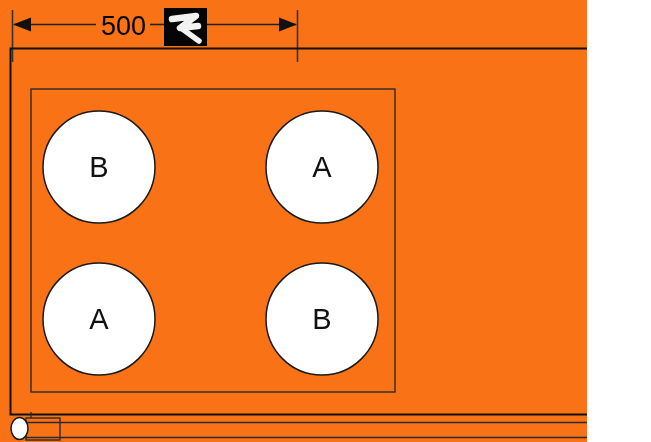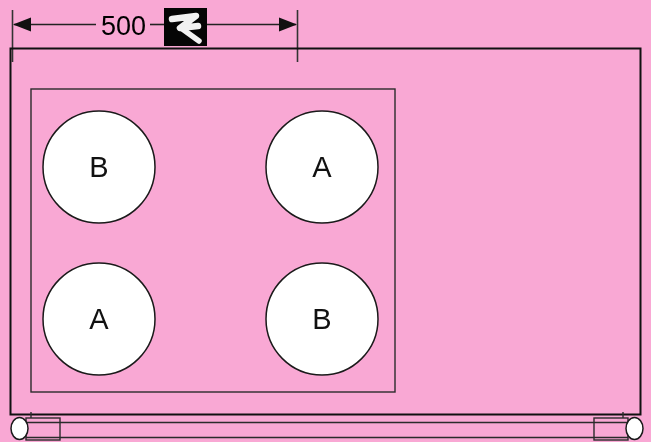--- a/index.html
+++ b/index.html
@@ -2,23 +2,23 @@
 <html><head>
 <meta charset="utf-8">
 <style>
   html, body {
     margin: 0;
     padding: 0;
     background: #ffffff;
   }
   #stage {
     position: relative;
-    width: 651px;
+    width: 587px;
     height: 442px;
-    background: #f9a8d4;
+    background: #f97316;
     font-family: "Liberation Sans", sans-serif;
     overflow: hidden;
   }
   #stage svg {
     position: absolute;
     left: 0;
     top: 0;
     display: block;
   }
   .dim-text {

